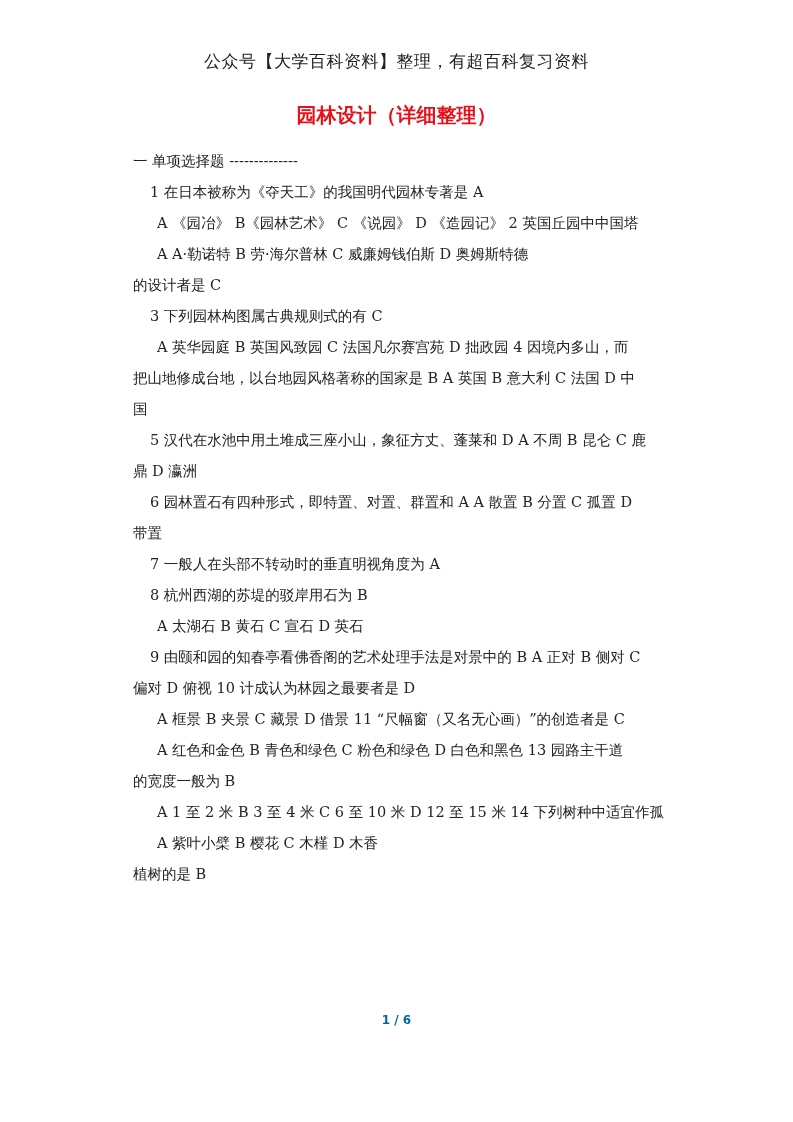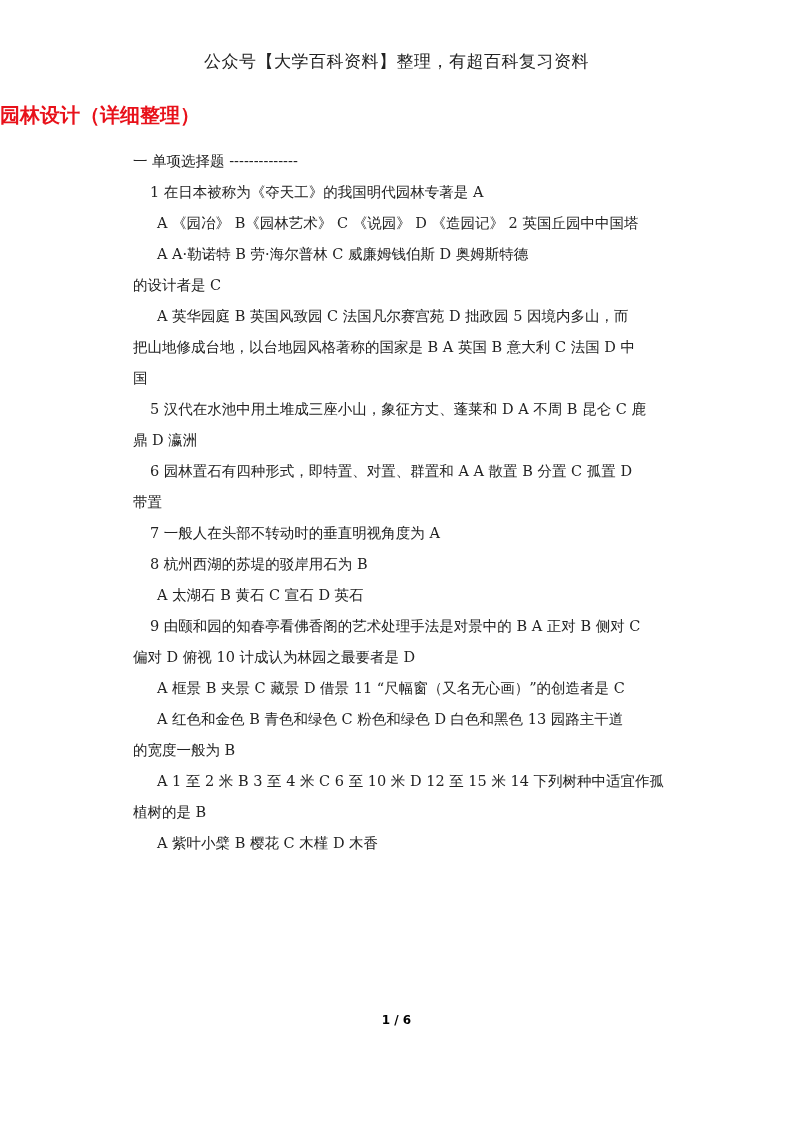--- a/index.html
+++ b/index.html
@@ -24,20 +24,21 @@
       font-size: 17px;
       color: #222222;
       letter-spacing: 0.5px;
       margin-top: 40px;
     }
     .doc-title {
       position: absolute;
       top: 102px;
       left: 0;
       width: 793px;
+      text-align: center;
       font-size: 20px;
       font-weight: bold;
       color: #e8111a;
       font-family: "DejaVu Sans", "Liberation Sans", sans-serif;
     }
     .content {
       position: absolute;
       top: 146px;
       left: 118px;
       width: 556px;
@@ -54,49 +55,50 @@
     .indent2 { padding-left: 24px; }
     .page-number {
       position: absolute;
       top: 1013px;
       left: 0;
       width: 793px;
       text-align: center;
       font-size: 12px;
       font-weight: bold;
       font-family: "DejaVu Sans", "Liberation Sans", sans-serif;
-      color: #000000;
+      color: #0369a1;
     }
   </style>
 </head>
 <body>
 
 <div class="page-header">公众号【大学百科资料】整理，有超百科复习资料</div>
 
 <div class="doc-title">园林设计（详细整理）</div>
 
 <div class="content">
   <div class="line">一 单项选择题 --------------</div>
   <div class="line indent1">1 在日本被称为《夺天工》的我国明代园林专著是 A</div>
   <div class="line indent2">A 《园冶》 B《园林艺术》 C 《说园》 D 《造园记》 2 英国丘园中中国塔</div>
   <div class="line indent2">A A·勒诺特 B 劳·海尔普林 C 威廉姆钱伯斯 D 奥姆斯特德</div>
   <div class="line">的设计者是 C</div>
-  <div class="line indent2">A 英华园庭 B 英国风致园 C 法国凡尔赛宫苑 D 拙政园 5 因境内多山，而</div>
+  <div class="line indent1">3 下列园林构图属古典规则式的有 C</div>
+  <div class="line indent2">A 英华园庭 B 英国风致园 C 法国凡尔赛宫苑 D 拙政园 4 因境内多山，而</div>
   <div class="line">把山地修成台地，以台地园风格著称的国家是 B A 英国 B 意大利 C 法国 D 中</div>
   <div class="line">国</div>
   <div class="line indent1">5 汉代在水池中用土堆成三座小山，象征方丈、蓬莱和 D A 不周 B 昆仑 C 鹿</div>
   <div class="line">鼎 D 瀛洲</div>
   <div class="line indent1">6 园林置石有四种形式，即特置、对置、群置和 A A 散置 B 分置 C 孤置 D</div>
   <div class="line">带置</div>
   <div class="line indent1">7 一般人在头部不转动时的垂直明视角度为 A</div>
   <div class="line indent1">8 杭州西湖的苏堤的驳岸用石为 B</div>
   <div class="line indent2">A 太湖石 B 黄石 C 宣石 D 英石</div>
   <div class="line indent1">9 由颐和园的知春亭看佛香阁的艺术处理手法是对景中的 B A 正对 B 侧对 C</div>
   <div class="line">偏对 D 俯视 10 计成认为林园之最要者是 D</div>
   <div class="line indent2">A 框景 B 夹景 C 藏景 D 借景 11 “尺幅窗（又名无心画）”的创造者是 C</div>
   <div class="line indent2">A 红色和金色 B 青色和绿色 C 粉色和绿色 D 白色和黑色 13 园路主干道</div>
   <div class="line">的宽度一般为 B</div>
   <div class="line indent2">A 1 至 2 米 B 3 至 4 米 C 6 至 10 米 D 12 至 15 米 14 下列树种中适宜作孤</div>
+  <div class="line indent2">A 紫叶小檗 B 樱花 C 木槿 D 木香</div>
   <div class="line">植树的是 B</div>
-  <div class="line indent2">A 紫叶小檗 B 樱花 C 木槿 D 木香</div>
 </div>
 
 <div class="page-number">1 / 6</div>
 
 </body></html>

